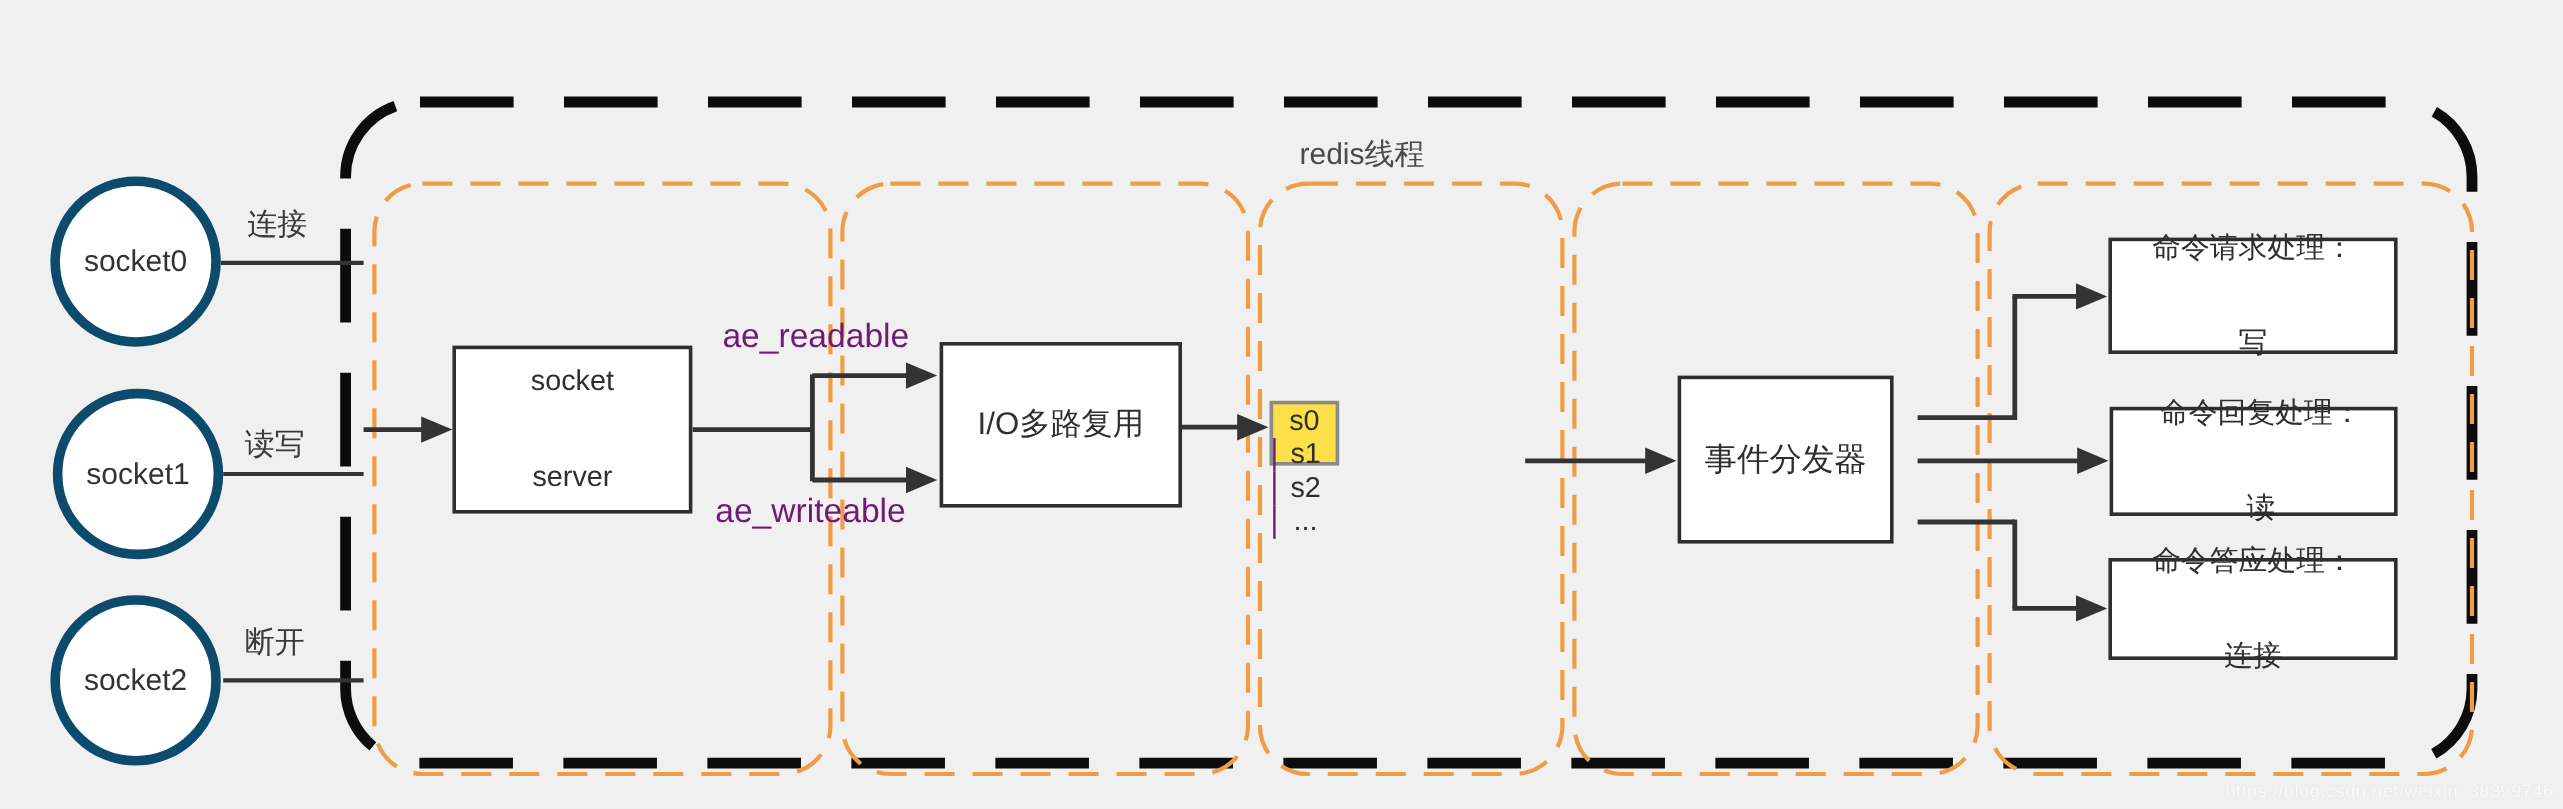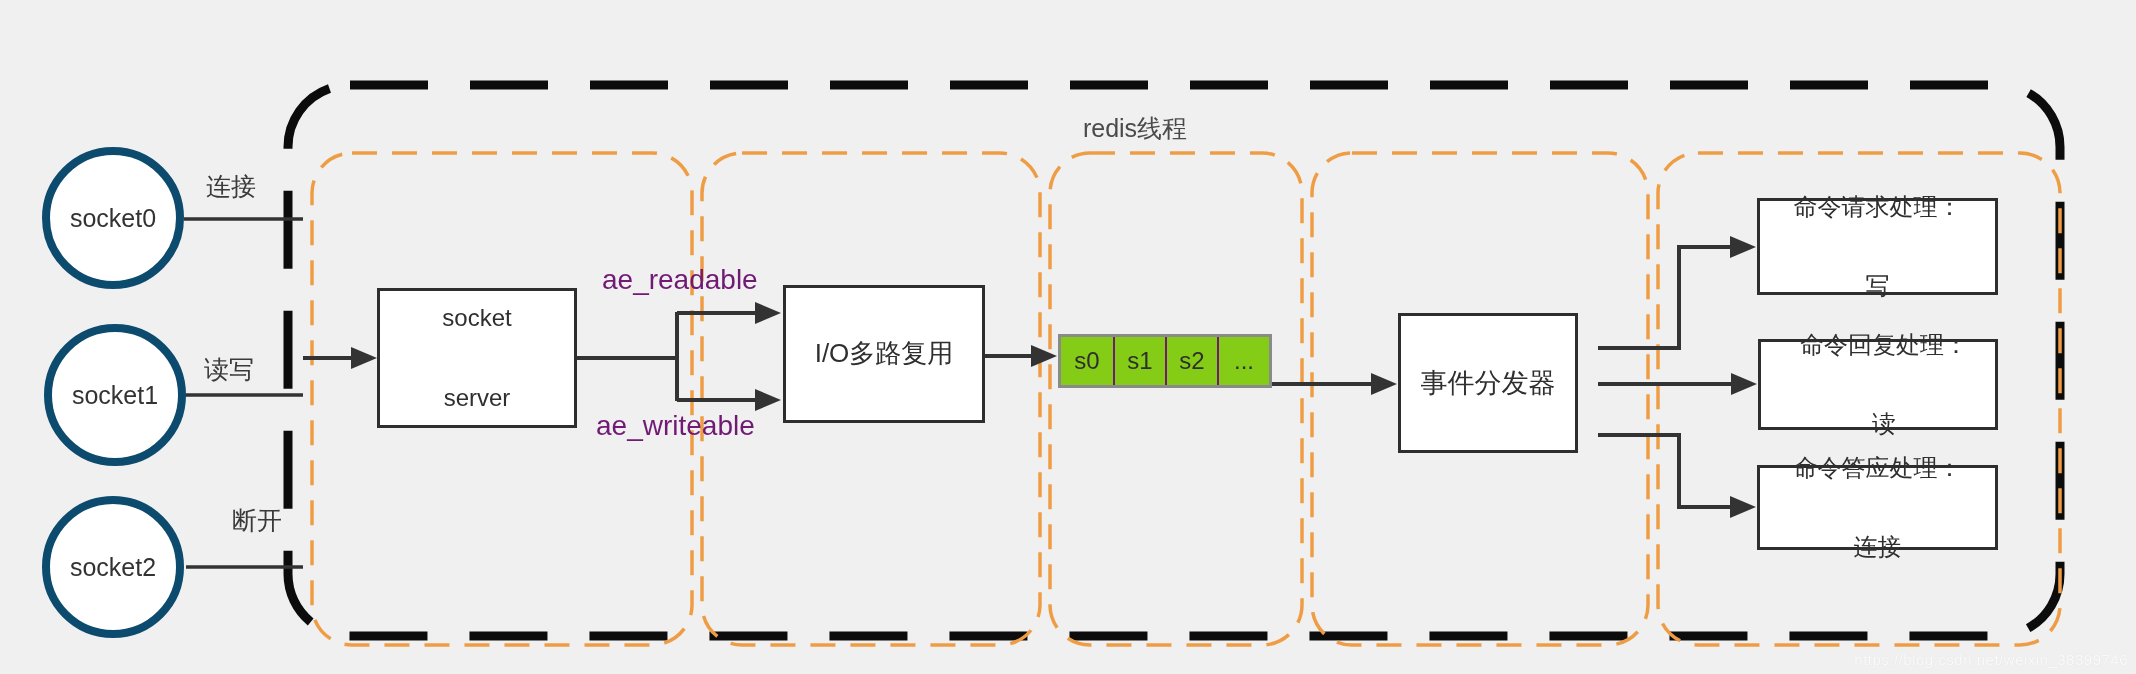--- a/index.html
+++ b/index.html
@@ -24,21 +24,21 @@
     position:absolute;background:#ffffff;border:3px solid #2e2e2e;box-sizing:border-box;
     display:flex;flex-direction:column;align-items:center;justify-content:center;
     color:#2f2f2f;text-align:center;line-height:1.35;gap:47px;
   }
   .edge-label{position:absolute;font-size:25px;color:#3a3a3a;white-space:nowrap;}
   .ae-label{position:absolute;font-size:28px;color:#701a75;white-space:nowrap;}
   .frame-title{position:absolute;left:1040px;top:112px;width:190px;text-align:center;
     font-size:25px;color:#4a4a4a;}
   .queue{
     position:absolute;left:1058px;top:334px;height:54px;display:flex;
-    border:3px solid #8a8a8a;background:#84cc16;box-sizing:border-box;
+    border:3px solid #8a8a8a;background:#fde047;box-sizing:border-box;flex-direction:column;
   }
   .queue-cell{
     width:52px;display:flex;align-items:center;justify-content:center;
     font-size:24px;color:#2f2f2f;border-left:2px solid #701a75;box-sizing:border-box;
   }
   .queue-cell:first-child{border-left:none;}
   .watermark{
     position:absolute;right:8px;bottom:6px;font-size:15px;color:#fafafa;
     letter-spacing:0.5px;text-shadow:0 0 1px #dcdcdc;
   }
@@ -115,21 +115,21 @@
   </div>
   <div class="circle" style="left:44px;top:324px;">
     <span>socket1</span>
   </div>
   <div class="circle" style="left:42px;top:496px;">
     <span>socket2</span>
   </div>
 
   <div class="edge-label" style="left:206px;top:170px;">连接</div>
   <div class="edge-label" style="left:204px;top:353px;">读写</div>
-  <div class="edge-label" style="left:204px;top:504px;margin-left:28px;">断开</div>
+  <div class="edge-label" style="left:204px;top:518px;">断开</div>
 
   <div class="node" style="left:377px;top:288px;width:200px;height:140px;font-size:24px;">
     <span>socket</span>
     <span>server</span>
   </div>
 
   <div class="ae-label" style="left:602px;top:264px;">ae_readable</div>
   <div class="ae-label" style="left:596px;top:410px;">ae_writeable</div>
 
   <div class="node" style="left:783px;top:285px;width:202px;height:138px;font-size:26px;">

